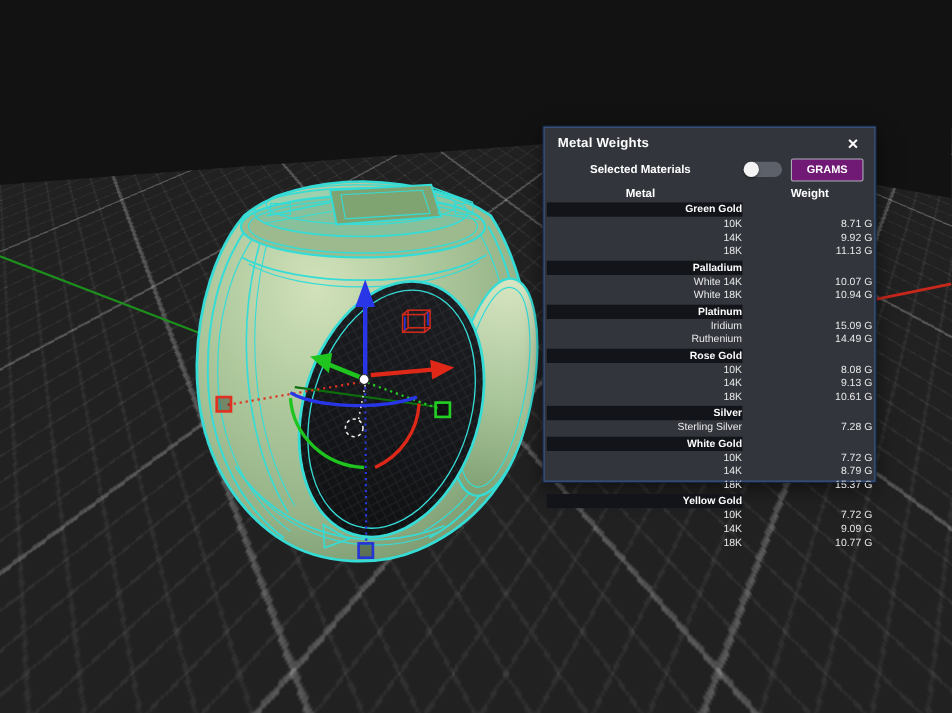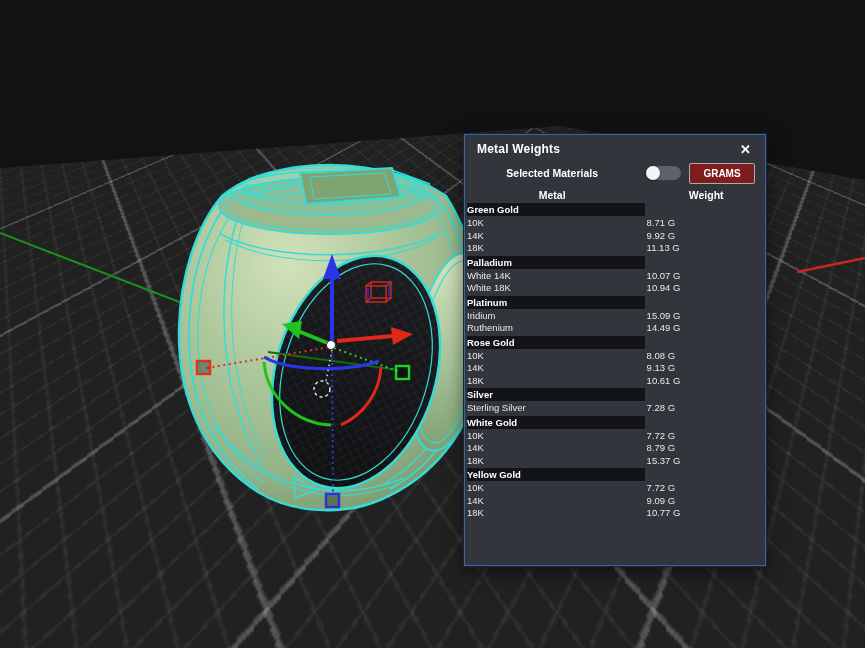--- a/index.html
+++ b/index.html
@@ -13,45 +13,45 @@
     background-color:#212121;
     background-image:
       repeating-linear-gradient(52deg,  rgba(255,255,255,0.20) 0 2px, transparent 2px 112px),
       repeating-linear-gradient(-52deg, rgba(255,255,255,0.20) 0 2px, transparent 2px 112px),
       repeating-linear-gradient(52deg,  rgba(255,255,255,0.07) 0 1px, transparent 1px 14px),
       repeating-linear-gradient(-52deg, rgba(255,255,255,0.07) 0 1px, transparent 1px 14px);
   }
   #scene-svg{position:absolute;left:0;top:0;pointer-events:none;}
 
   
-  #panel{position:absolute;left:464px;top:115px;width:302px;height:432px;box-sizing:border-box;
+  #panel{position:absolute;left:494px;top:115px;width:302px;height:323px;box-sizing:border-box;
     background:#32353b;border:1px solid #3d63a0;outline:1px solid #16243d;
-    color:#fff;z-index:5;box-shadow:0 6px 18px rgba(0,0,0,.55);margin-top:19px;}
+    color:#fff;z-index:5;box-shadow:0 6px 18px rgba(0,0,0,.55);}
   .panel-header{display:flex;justify-content:space-between;align-items:center;
     padding:7px 12px 3px 12px;}
   .panel-title{font-size:12px;font-weight:bold;letter-spacing:.2px;}
   .close-x{font-size:13px;font-weight:bold;line-height:13px;cursor:pointer;padding:0 2px;}
   .controls{display:flex;align-items:center;justify-content:flex-end;height:26px;
     padding:0 10px;margin-top:1px;}
   .sel-label{font-size:10.5px;font-weight:bold;margin-right:48px;}
   .toggle{width:35px;height:14px;border-radius:7px;background:#5d6169;position:relative;
     cursor:pointer;flex:none;}
   .toggle .knob{position:absolute;left:0px;top:0px;width:14px;height:14px;border-radius:50%;
     background:#f4f4f4;box-shadow:0 1px 2px rgba(0,0,0,.5);}
-  .unit-btn{margin-left:8px;width:66px;height:21px;box-sizing:border-box;background:#7f1d1d;
+  .unit-btn{margin-left:8px;width:66px;height:21px;box-sizing:border-box;background:#701a75;
     border:1px solid #a9adb3;border-radius:2px;color:#fff;font-size:10px;font-weight:bold;
     display:flex;align-items:center;justify-content:center;cursor:pointer;flex:none;}
   .colhead{display:flex;height:15px;align-items:center;font-size:10.5px;font-weight:bold;
     padding:0 2px;margin-top:1px;gap:12px;}
   .colhead .cm,.colhead .cw{text-align:center;}
   .cm{width:60%;}
   .cw{width:40%;}
   #mw-table{padding:0 2px;}
   .trow{display:flex;height:12.5px;align-items:center;font-size:9.5px;color:#e9e9e9;}
-  .trow .cell{text-align:left;overflow:hidden;white-space:nowrap;line-height:12.5px;}
+  .trow .cell{text-align:right;overflow:hidden;white-space:nowrap;line-height:12.5px;}
   .trow .cw{width:calc(40% - 2px);margin-left:2px;}
   .trow.group{height:13px;margin:1px 0;font-weight:bold;color:#fff;}
   .trow.group .cell{background:#121419;line-height:13px;}
   .calc-btn{position:absolute;left:11px;right:11px;bottom:6px;height:17px;box-sizing:border-box;
     background:#2b2e34;border:1px solid #9d9d9d;border-radius:1px;color:#fff;font-size:10.5px;
     display:flex;align-items:center;justify-content:center;cursor:pointer;}
 </style>
 </head>
 <body>
 

